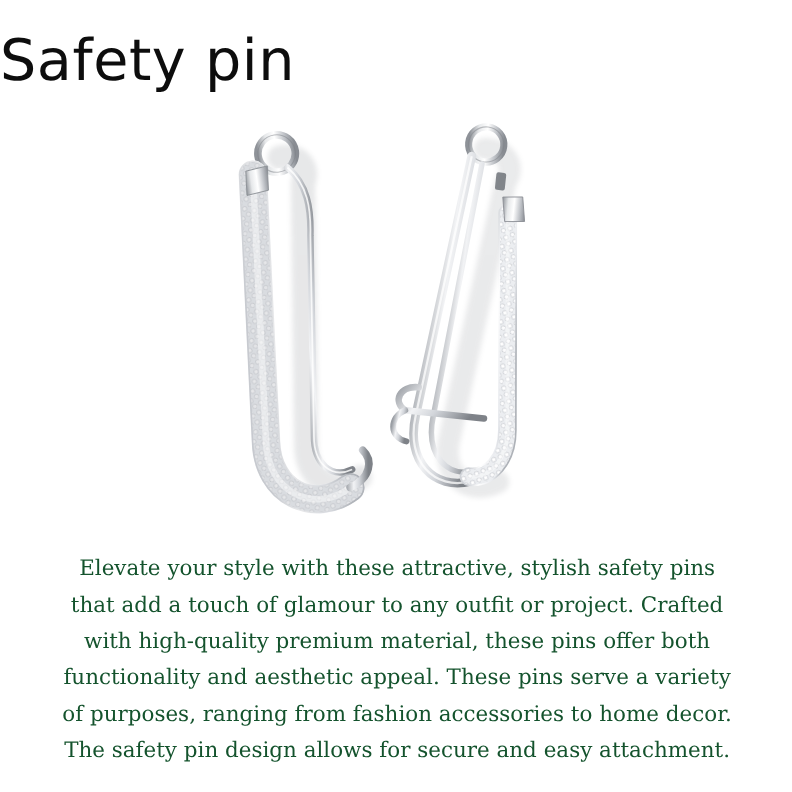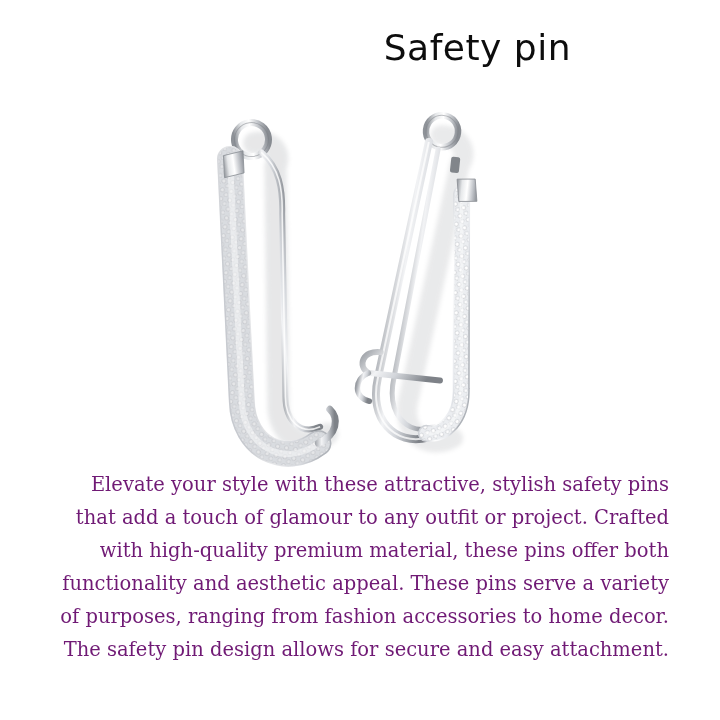--- a/index.html
+++ b/index.html
@@ -18,50 +18,50 @@
     position: relative;
     width: 720px;
     height: 720px;
     background: #ffffff;
   }
   .product-title {
     position: absolute;
     top: 30px;
     left: 0;
     width: 571px;
-    text-align: right;
+    text-align: left;
     font-family: "DejaVu Sans", sans-serif;
     font-weight: 400;
-    font-size: 36px;
+    font-size: 52px;
     letter-spacing: 0.5px;
     color: #0d0d0d;
     line-height: 1;
   }
   .product-image {
     position: absolute;
     top: 95px;
     left: 120px;
     width: 480px;
     height: 380px;
   }
   .product-image svg {
     display: block;
     width: 100%;
     height: 100%;
   }
   .description {
     position: absolute;
-    top: 468px;
+    top: 500px;
     left: 53px;
     width: 616px;
     font-family: "DejaVu Serif", serif;
     font-size: 19.5px;
     line-height: 33px;
-    color: #701a75;
-    text-align: right;
+    color: #14532d;
+    text-align: center;
   }
   .description p {
     margin: 0;
   }
 </style>
 </head>
 <body>
 
 <div class="page">
 

